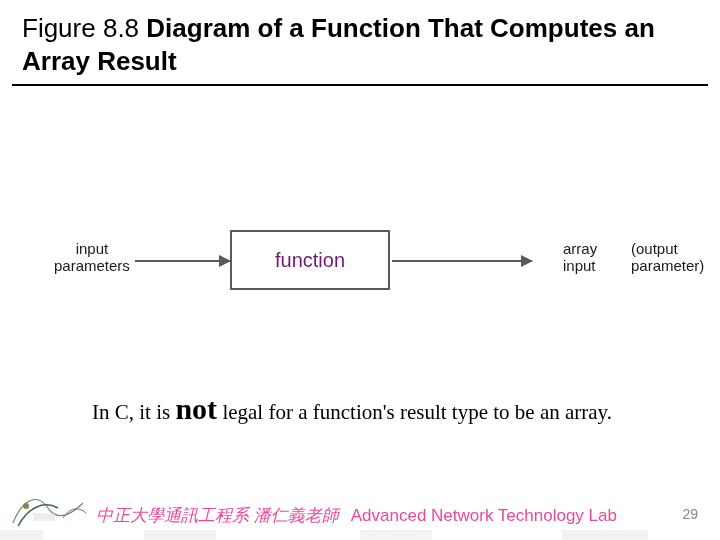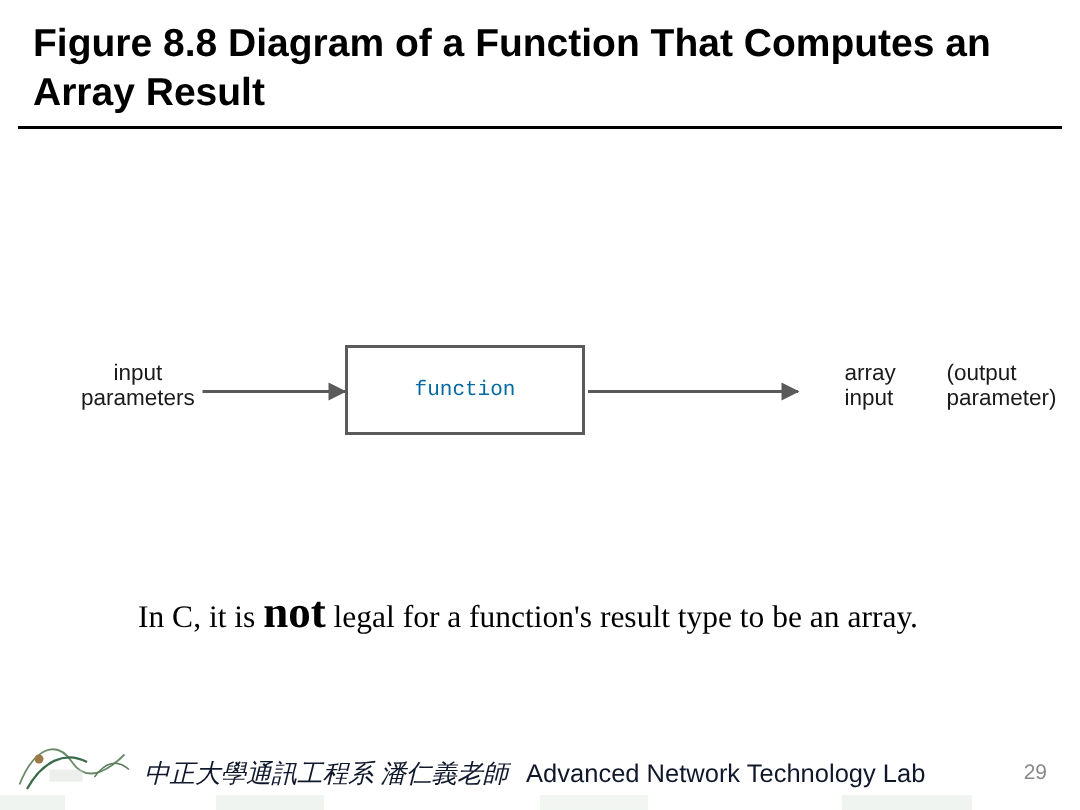--- a/index.html
+++ b/index.html
@@ -15,21 +15,21 @@
     position: absolute;
     inset: 0;
   }
   .title {
     padding: 12px 22px 6px 22px;
     font-weight: bold;
     color: #000;
     line-height: 1.25;
     font-size: 26px;
   }
-  .title .bold-prefix { font-weight: bold; }
+  .title .bold-prefix { font-weight: normal; }
   .title-underline {
     position: absolute;
     left: 12px;
     right: 12px;
     top: 84px;
     height: 2px;
     background: #000;
   }
   .diagram {
     position: absolute;
@@ -54,23 +54,22 @@
     left: 230px;
     top: 50px;
     width: 160px;
     height: 60px;
     border: 2px solid #5a5a5a;
     display: flex;
     align-items: center;
     justify-content: center;
   }
   .fn-box span {
-    font-size: 14px;
-    color: #0369a1;
-    font-family: Liberation Mono, monospace;
+    font-size: 20px;
+    color: #701a75;
   }
   .arrow1 {
     position: absolute;
     top: 80px;
     left: 135px;
     width: 95px;
     height: 2px;
     background: #5a5a5a;
   }
   .arrow1::after {
@@ -133,21 +132,21 @@
     width: 80px;
     height: 50px;
     position: relative;
     flex: 0 0 80px;
   }
   .flourish svg {
     width: 100%; height: 100%;
   }
   .footer-text {
     font-size: 17px;
-    color: #0f172a;
+    color: #ec4899;
     display: flex;
     align-items: center;
     gap: 12px;
     white-space: nowrap;
     padding-bottom: 1px;
   }
   .footer-text .cjk {
     font-family: "Microsoft JhengHei", "PMingLiU", "SimSun", sans-serif;
     font-style: italic;
   }

